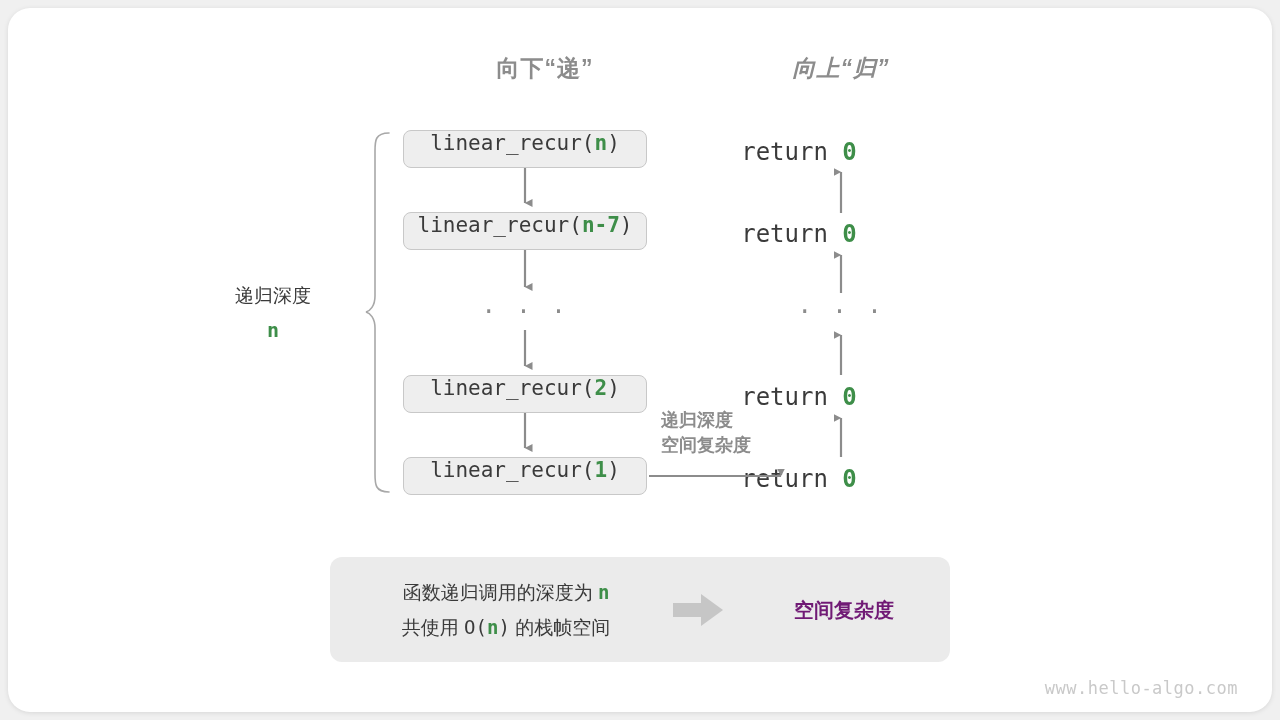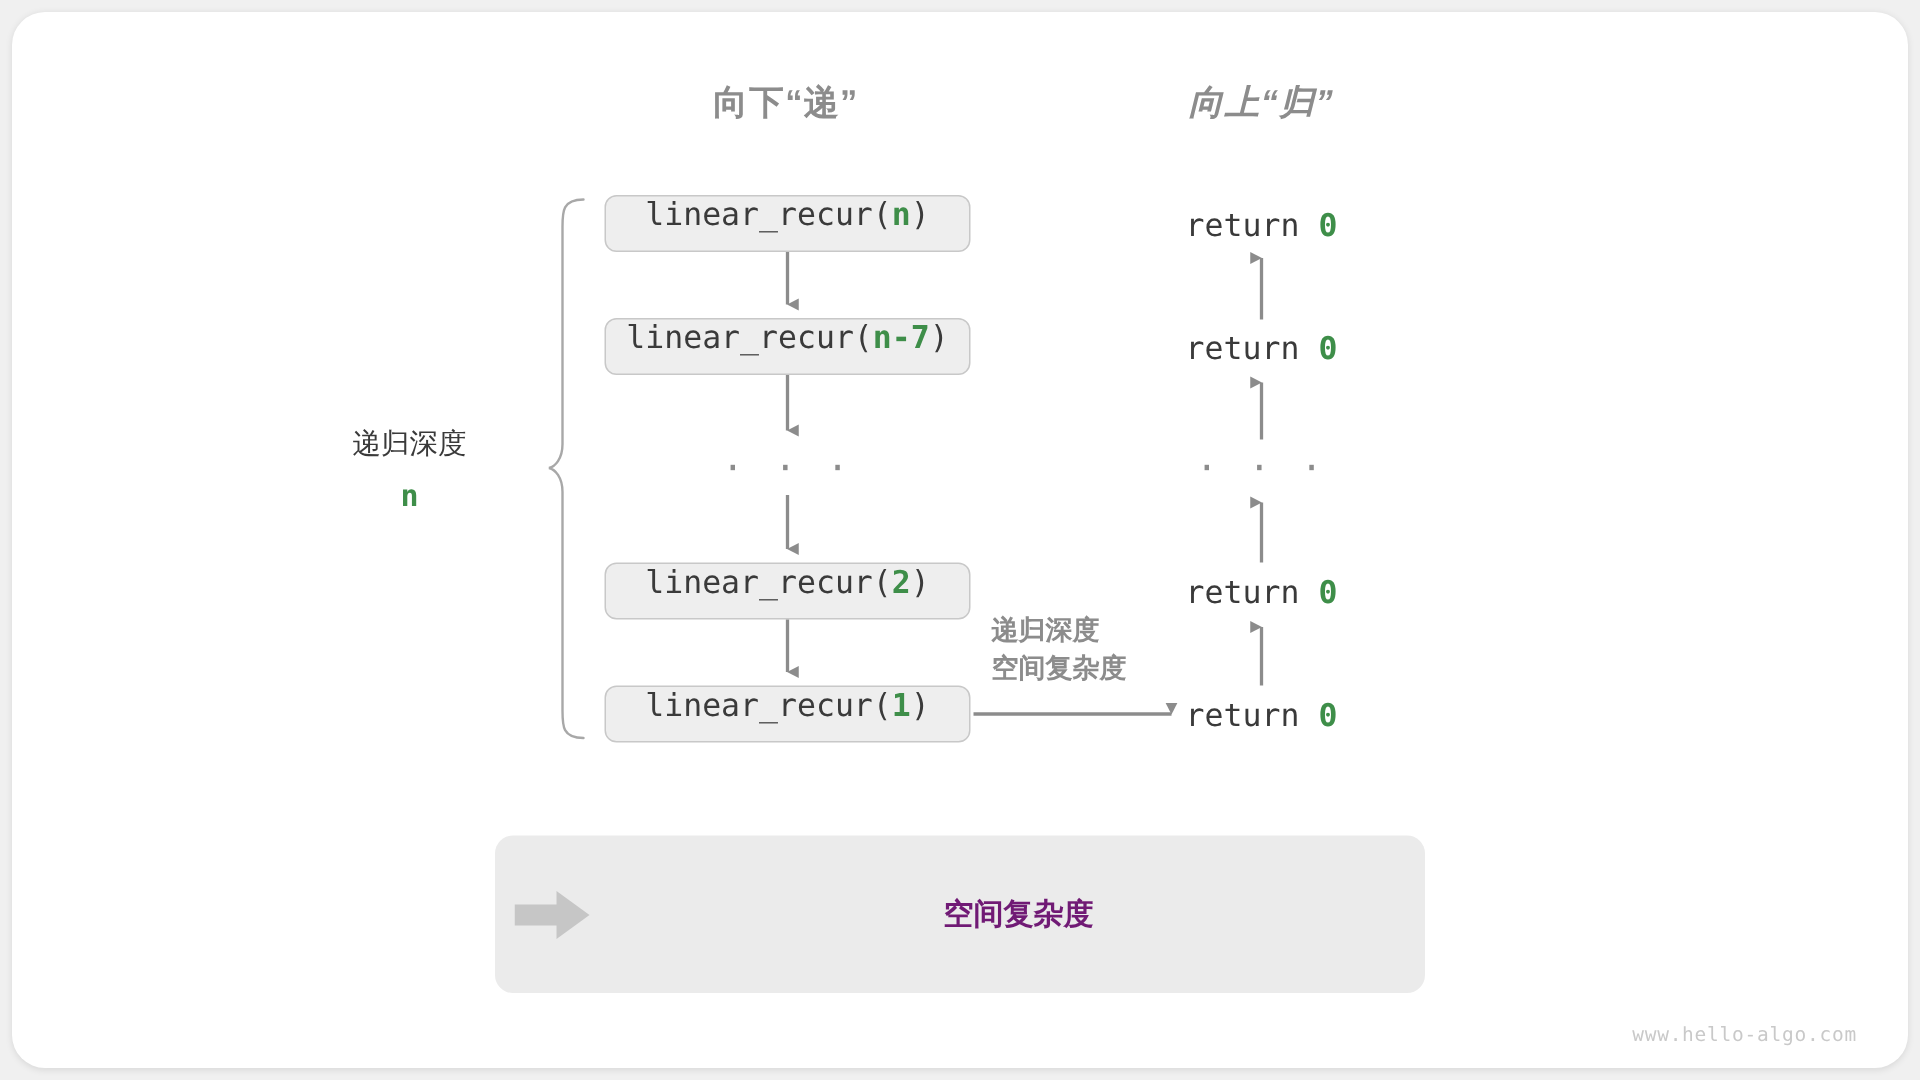--- a/index.html
+++ b/index.html
@@ -30,21 +30,21 @@
 
   
   .col-header {
     position: absolute;
     font-size: 23px;
     font-weight: bold;
     color: #8c8c8c;
     letter-spacing: 1px;
     white-space: nowrap;
   }
-  #header-down { left: 524px; top: 53px; transform: translateX(-50%); }
+  #header-down { left: 545px; top: 53px; transform: translateX(-50%); }
   #header-up   { left: 841px; top: 53px; transform: translateX(-50%); font-style: italic; }
 
   
   .call-box {
     position: absolute;
     left: 403px;
     width: 244px;
     height: 38px;
     box-sizing: border-box;
     background: #eeeeee;
@@ -56,24 +56,24 @@
     font-family: "DejaVu Sans Mono", "Liberation Mono", monospace;
     font-size: 21px;
     color: #3a3a3a;
     white-space: nowrap;
   }
   .call-box .arg { color: #3e8e49; font-weight: bold; }
 
   
   .ret {
     position: absolute;
-    left: 841px;
+    left: 799px;
     transform: translateX(-50%);
     font-family: "DejaVu Sans Mono", "Liberation Mono", monospace;
-    font-size: 21px;
+    font-size: 24px;
     color: #3a3a3a;
     white-space: nowrap;
   }
   .ret .val { color: #3e8e49; font-weight: bold; }
 
   
   .dots {
     position: absolute;
     transform: translateX(-50%);
     font-family: "DejaVu Sans Mono", "Liberation Mono", monospace;
@@ -182,21 +182,21 @@
   #complexity-value .mono {
     font-family: "DejaVu Sans Mono", "Liberation Mono", monospace;
   }
 
   
   #watermark {
     position: absolute;
     right: 42px;
     bottom: 22px;
     font-family: "DejaVu Sans Mono", "Liberation Mono", monospace;
-    font-size: 13px;
+    font-size: 17px;
     color: #c9c9c9;
     letter-spacing: 0.5px;
     white-space: nowrap;
   }
 </style>
 </head>
 <body>
 
 <div id="stage">
   <div class="card"></div>
@@ -280,20 +280,31 @@
       <line x1="841" y1="375" x2="841" y2="335" marker-end="url(#ah-up)"></line>
       <line x1="841" y1="457" x2="841" y2="418" marker-end="url(#ah-up)"></line>
     </g>
 
     <g stroke="#8c8c8c" stroke-width="2.2" fill="none">
       <line x1="649" y1="476" x2="781" y2="476" marker-end="url(#ah-right)"></line>
     </g>
   </svg>
 
   <div id="summary">
+    <div id="summary-left">
+      <div>
+        <span>函数递归调用的深度为</span>
+        <span class="g">n</span>
+      </div>
+      <div>
+        <span>共使用</span>
+        <span class="mono">O(</span><span class="g">n</span><span class="mono">)</span>
+        <span>的栈帧空间</span>
+      </div>
+    </div>
 
     <div id="big-arrow">
       <svg width="52" height="34" viewBox="0 0 52 34" aria-hidden="true">
         <path d="M0,10 L28,10 L28,1 L50,17 L28,33 L28,24 L0,24 Z" fill="#c6c6c6"></path>
       </svg>
     </div>
 
     <div id="summary-right">
       <div id="complexity-title">空间复杂度</div>
     </div>

